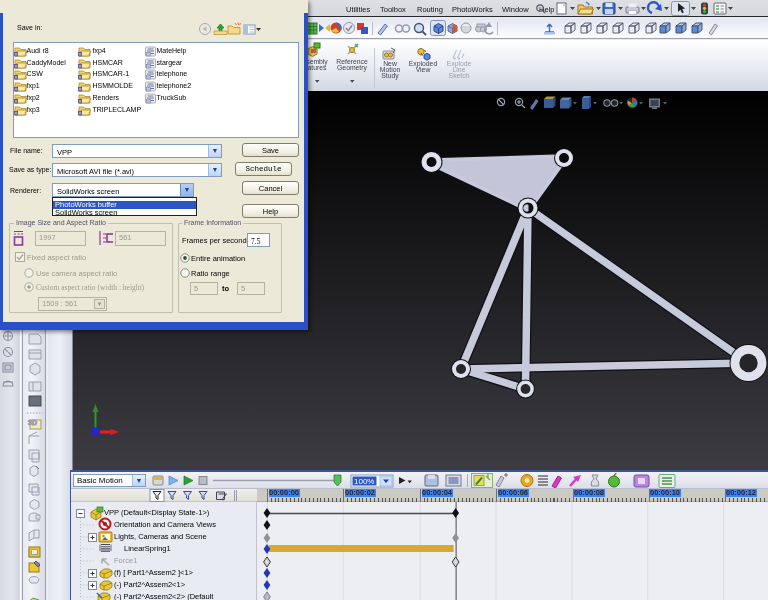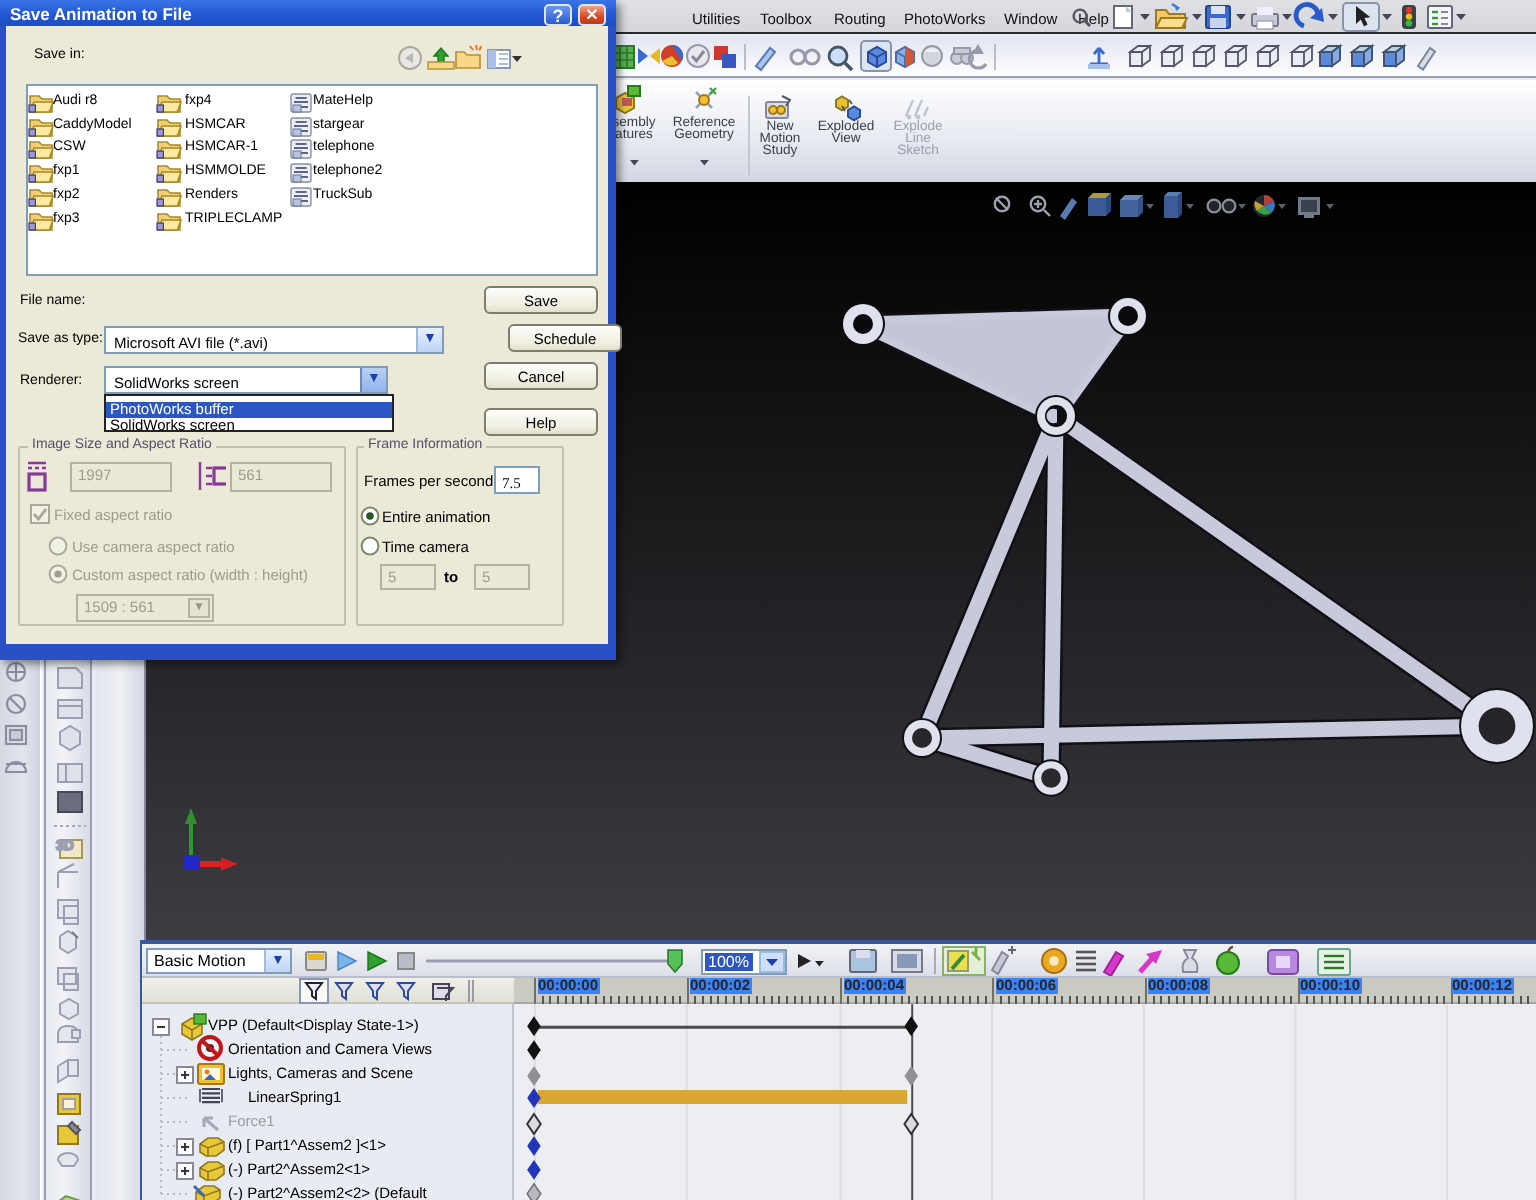--- a/index.html
+++ b/index.html
@@ -534,25 +534,20 @@
         <path d="M10 78 l3.4 5 l-3.4 5 l-3.4 -5 z" fill="#2336bb"></path>
         <path d="M10 90 l3.4 5 l-3.4 5 l-3.4 -5 z" fill="#b8b8c0" stroke="#707078" stroke-width="0.8"></path>
       </g>
     </svg>
   </div>
 
   <div class="abs" id="dlg">
     <div class="dbord" style="left:0; top:13px; width:3px; height:317px;"></div>
     <div class="dbord" style="left:304px; top:13px; width:4px; height:317px;"></div>
     <div class="dbord" style="left:0; top:322px; width:308px; height:8px;"></div>
-    <div id="dlgtitle">
-        <span style="position:absolute; left:5px; top:2px; font-size:8.5px;">Save Animation to File</span>
-      <span style="position:absolute; left:272px; top:2px; width:14px; height:11px; background:linear-gradient(#6a96f0,#2a5ad0); border:1px solid #dce6f8; border-radius:2.5px; color:#fff; font-size:9px; font-weight:bold; text-align:center; line-height:10px;">?</span>
-      <span style="position:absolute; left:289px; top:2px; width:14px; height:11px; background:linear-gradient(#f0a088,#d84820 60%,#c03818); border:1px solid #dce6f8; border-radius:2.5px; color:#fff; font-size:8px; text-align:center; line-height:10px;">✕</span>
-    </div>
     <span class="lbl" style="left:17px; top:24px; font-size:7px;">Save in:</span>
     <svg style="position:absolute;left:198px;top:22px;" width="64" height="14" viewBox="0 0 64 14">
       <circle cx="7" cy="7" r="5.5" fill="#e8e8e4" stroke="#aaa8a0"></circle>
         <path d="M4.5 7 l4 -2.6 v5.2 z" fill="#b8b8b0"></path>
       <path d="M19 6 l3.5 -4 l3.5 4 h-2 v4 h-3 v-4 z" fill="#30a030" stroke="#187818" stroke-width="0.7"></path>
         <path d="M16 9 h13 v3.5 h-13 z" fill="#f8d888" stroke="#b89030" stroke-width="0.7"></path>
       <path d="M30 4 h4 l1.5 1.5 H42 V12 H30 z" fill="#f8d888" stroke="#b89030" stroke-width="0.8"></path>
         <path d="M37 1 l1.5 2 M40 0.5 l0.5 2.5 M42.5 1 l-0.8 2.2" stroke="#e87818" stroke-width="1"></path>
       <rect x="46" y="3" width="11" height="9" fill="#fff" stroke="#8898b8"></rect>
         <rect x="46" y="3" width="4" height="9" fill="#a8c0e8"></rect>
@@ -608,27 +603,31 @@
       <div style="position:absolute; left:78.5px; top:39px;">HSMMOLDE</div>
       <div style="position:absolute; left:78.5px; top:51px;">Renders</div>
       <div style="position:absolute; left:78.5px; top:63px;">TRIPLECLAMP</div>
       <div style="position:absolute; left:142.5px; top:4px;">MateHelp</div>
       <div style="position:absolute; left:142.5px; top:16px;">stargear</div>
       <div style="position:absolute; left:142.5px; top:27px;">telephone</div>
       <div style="position:absolute; left:142.5px; top:39px;">telephone2</div>
       <div style="position:absolute; left:142.5px; top:51px;">TruckSub</div>
     </div>
     <span class="lbl" style="left:10px; top:147px; font-size:7px;">File name:</span>
+    <div class="combo" style="left:52px; top:144px; width:170px;">
+        <span style="position:absolute;left:4px;top:2px;">VPP</span>
+        <span class="carr">▼</span>
+      </div>
     <div class="btn" style="left:242px; top:143px;">Save</div>
     <span class="lbl" style="left:9px; top:166px; font-size:7px;">Save as type:</span>
     <div class="combo" style="left:52px; top:163px; width:170px;">
         <span style="position:absolute;left:4px;top:2px;">Microsoft AVI file (*.avi)</span>
         <span class="carr">▼</span>
       </div>
-    <div class="btn" style="left:254px; top:162px;">Schedule</div>
+    <div class="btn" style="left:235px; top:162px;font-family:Liberation Mono, monospace;">Schedule</div>
     <span class="lbl" style="left:10px; top:187px; font-size:7px;">Renderer:</span>
     <div class="combo" style="left:52px; top:183px; width:142px;">
         <span style="position:absolute;left:4px;top:2px;">SolidWorks screen</span>
         <span class="carr" style="background:linear-gradient(#b8d0f4,#90b4ec); border-left:1px solid #6a8cb8;">▼</span>
       </div>
     <div class="btn" style="left:242px; top:181px;">Cancel</div>
 
     <div class="abs" style="left:52px; top:197px; width:145px; height:19px; background:#fff; border:1px solid #222; font-size:7.5px;">
       <div style="position:absolute; left:0; top:3px; width:143px; height:8px; background:#2c56c4; color:#fff; padding-left:2px; line-height:8px;">PhotoWorks buffer</div>
       <div style="position:absolute; left:2px; top:11px; line-height:7px;">SolidWorks screen</div>
@@ -655,36 +654,36 @@
       </svg>
     <span class="lbl dis" style="left:27px; top:253px;">Fixed aspect ratio</span>
     <svg style="position:absolute;left:24px;top:268px;" width="10" height="10" viewBox="0 0 10 10">
         <circle cx="5" cy="5" r="4.2" fill="#f2f1e6" stroke="#aaa89a"></circle>
       </svg>
     <span class="lbl dis" style="left:36px; top:269px;">Use camera aspect ratio</span>
     <svg style="position:absolute;left:24px;top:282px;" width="10" height="10" viewBox="0 0 10 10">
         <circle cx="5" cy="5" r="4.2" fill="#f2f1e6" stroke="#aaa89a"></circle>
         <circle cx="5" cy="5" r="1.8" fill="#a09e90"></circle>
       </svg>
-    <span class="lbl dis" style="left:36px; top:283px;">Custom aspect ratio (width : height)</span>
+    <span class="lbl dis" style="left:36px; top:283px;font-family:Liberation Serif, serif;">Custom aspect ratio (width : height)</span>
     <div class="disbox" style="left:38px; top:297px; width:69px; height:14px;">1509 : 561<span style="position:absolute; right:1px; top:1px; width:11px; height:10px; background:#e4e2d2; border:1px solid #b5b2a2; font-size:6px; color:#999786; text-align:center; line-height:9px;">▼</span></div>
 
     <div class="gbox" style="left:178px; top:223px; width:104px; height:90px;"></div>
     <span class="glbl" style="left:182px; top:219px;">Frame Information</span>
     <span class="lbl" style="left:182px; top:236px;">Frames per second</span>
     <div class="combo" style="left:247px; top:233px; width:23px; height:14px;font-family:Liberation Serif, serif;">
         <span style="position:absolute;left:3px;top:2px;">7.5</span>
       </div>
     <svg style="position:absolute;left:180px;top:253px;" width="10" height="10" viewBox="0 0 10 10">
         <circle cx="5" cy="5" r="4.2" fill="#fff" stroke="#7a8a6a"></circle>
         <circle cx="5" cy="5" r="1.9" fill="#28562a"></circle>
       </svg>
     <span class="lbl" style="left:191px; top:254px;">Entire animation</span>
     <svg style="position:absolute;left:180px;top:268px;" width="10" height="10" viewBox="0 0 10 10">
         <circle cx="5" cy="5" r="4.2" fill="#fff" stroke="#7a8a6a"></circle>
       </svg>
-    <span class="lbl" style="left:191px; top:269px;">Time camera</span>
+    <span class="lbl" style="left:191px; top:269px;">Ratio range</span>
     <div class="disbox" style="left:190px; top:282px; width:28px; height:13px;">5</div>
     <span class="lbl" style="left:222px; top:284px; font-weight:bold;">to</span>
     <div class="disbox" style="left:237px; top:282px; width:28px; height:13px;">5</div>
   </div>
 
 </div>
 
 </body></html>

